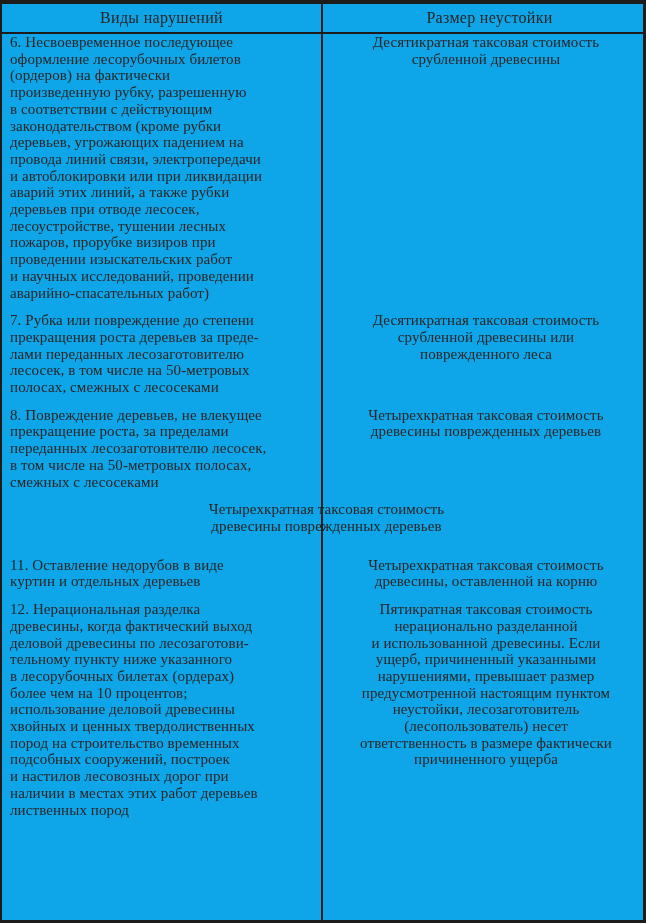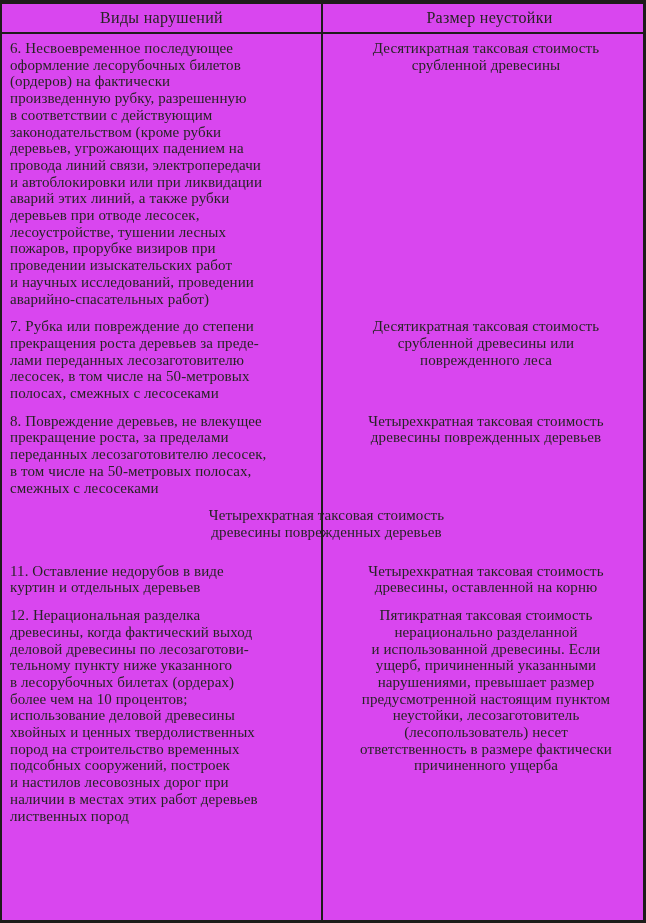--- a/index.html
+++ b/index.html
@@ -20,21 +20,21 @@
     box-sizing: border-box;
     overflow: hidden;
   }
   .table {
     position: absolute;
     inset: 0;
     box-sizing: border-box;
     border: 3px solid #1d1c1a;
     border-top-width: 4px;
     border-left-width: 2px;
-    background: #d946ef;
+    background: #0ea5e9;
     overflow: hidden;
   }
   .col-divider {
     position: absolute;
     left: 319px;
     top: 0;
     bottom: 0;
     width: 2px;
     background: #1d1c1a;
   }
@@ -46,21 +46,20 @@
   .th {
     display: flex;
     align-items: center;
     justify-content: center;
     font-size: 16px;
     letter-spacing: 0.3px;
   }
   .th.left { width: 319px; }
   .th.right { flex: 1; margin-left: 15px; }
   .tbody {
-    padding-top: 6px;
   }
   .trow {
     display: flex;
     align-items: flex-start;
     margin-bottom: 11px;
   }
   .cell {
     box-sizing: border-box;
     white-space: pre-line;
     font-size: 15px;

